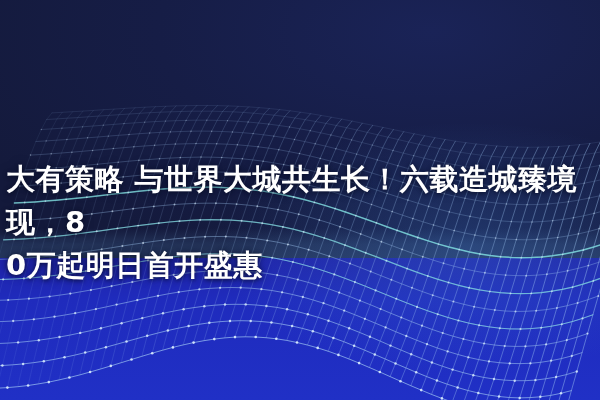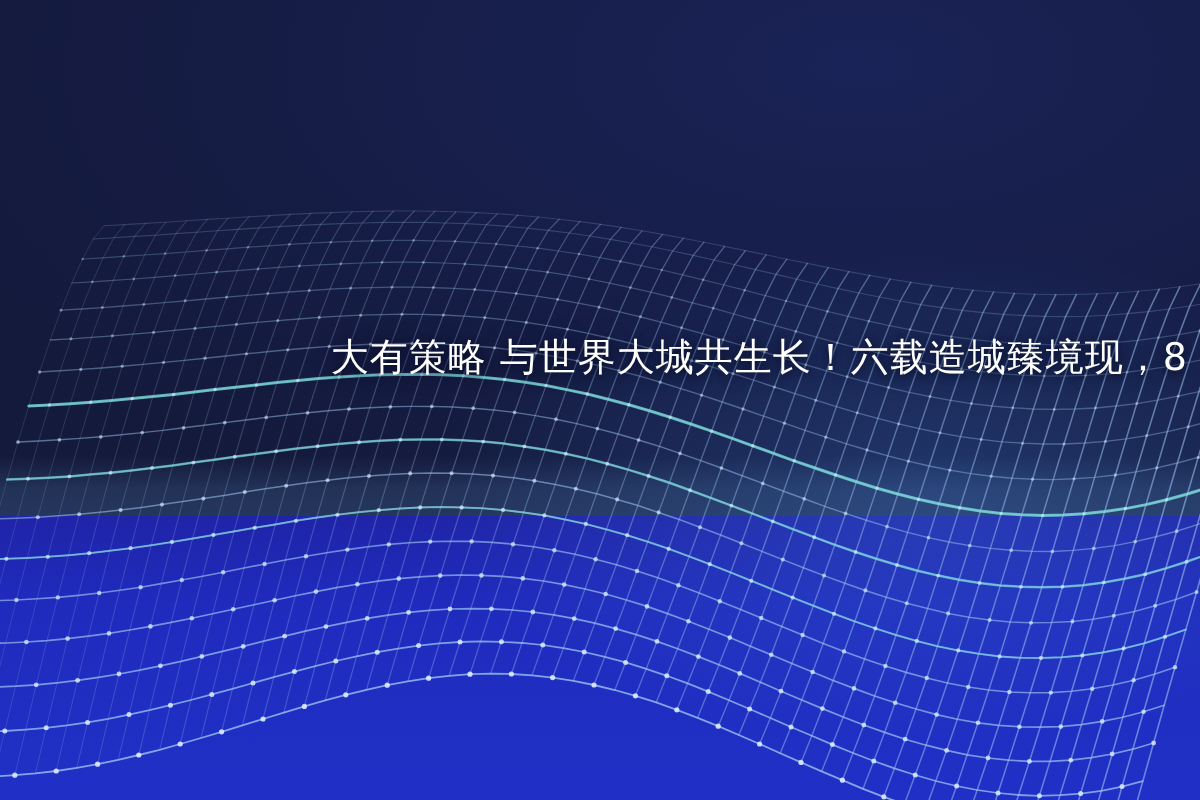--- a/index.html
+++ b/index.html
@@ -56,24 +56,24 @@
     inset: 0;
     pointer-events: none;
   }
 
   
   .headline {
     position: absolute;
     left: 0;
     right: 0;
     top: 158px;
-    text-align: right;
+    text-align: left;
     color: #ffffff;
-    font-size: 19px;
-    font-weight: normal;
+    font-size: 29px;
+    font-weight: bold;
     line-height: 43px;
     letter-spacing: 0.5px;
     text-shadow: 0 1px 4px rgba(6,10,32,0.75), 0 0 10px rgba(8,14,40,0.5);
     white-space: normal;
     padding: 0 6px;
   }
   .headline .l1 { display: block; }
   .headline .l2 { display: block; }
 </style>
 </head>
@@ -589,15 +589,16 @@
       <circle cx="338.4" cy="354.9" r="1.30" fill="#dff0ff" opacity="0.87"></circle>
       <circle cx="359.1" cy="363.1" r="1.30" fill="#dff0ff" opacity="0.87"></circle>
       <circle cx="379.8" cy="372.0" r="1.30" fill="#dff0ff" opacity="0.87"></circle>
       <circle cx="400.5" cy="381.2" r="1.30" fill="#dff0ff" opacity="0.87"></circle>
       <circle cx="421.2" cy="390.1" r="1.30" fill="#dff0ff" opacity="0.87"></circle>
       <circle cx="441.9" cy="398.4" r="1.30" fill="#dff0ff" opacity="0.87"></circle>
     </svg>
 
   <div class="headline">
     <span class="l1">大有策略 与世界大城共生长！六载造城臻境现，8</span>
+    <span class="l2">0万起明日首开盛惠</span>
   </div>
 
 </div>
 
 </body></html>

